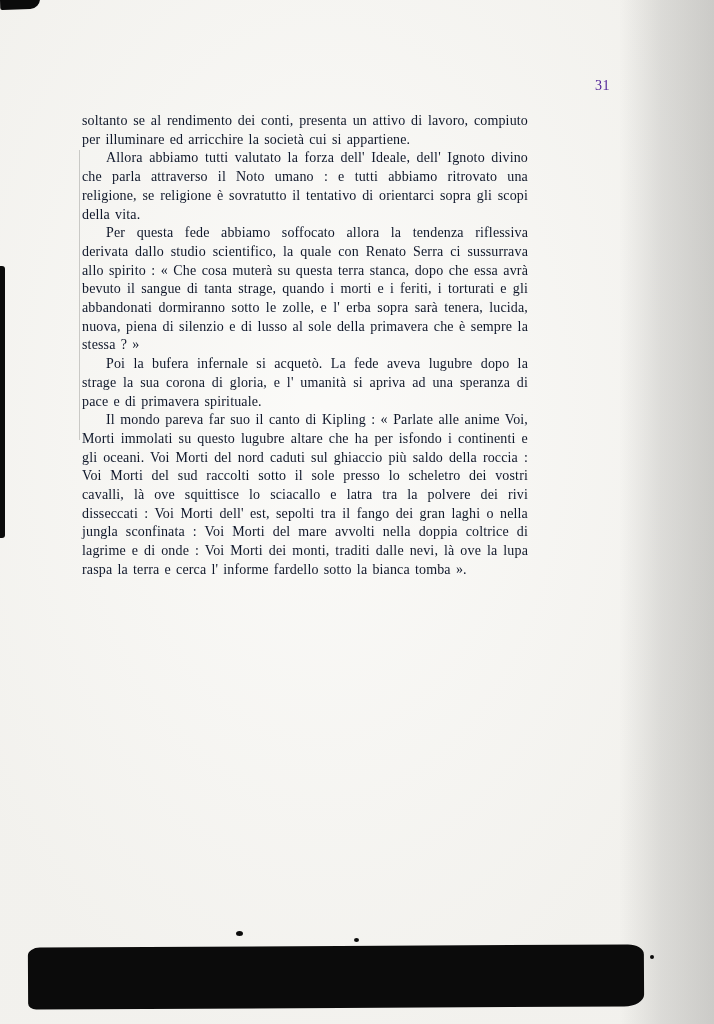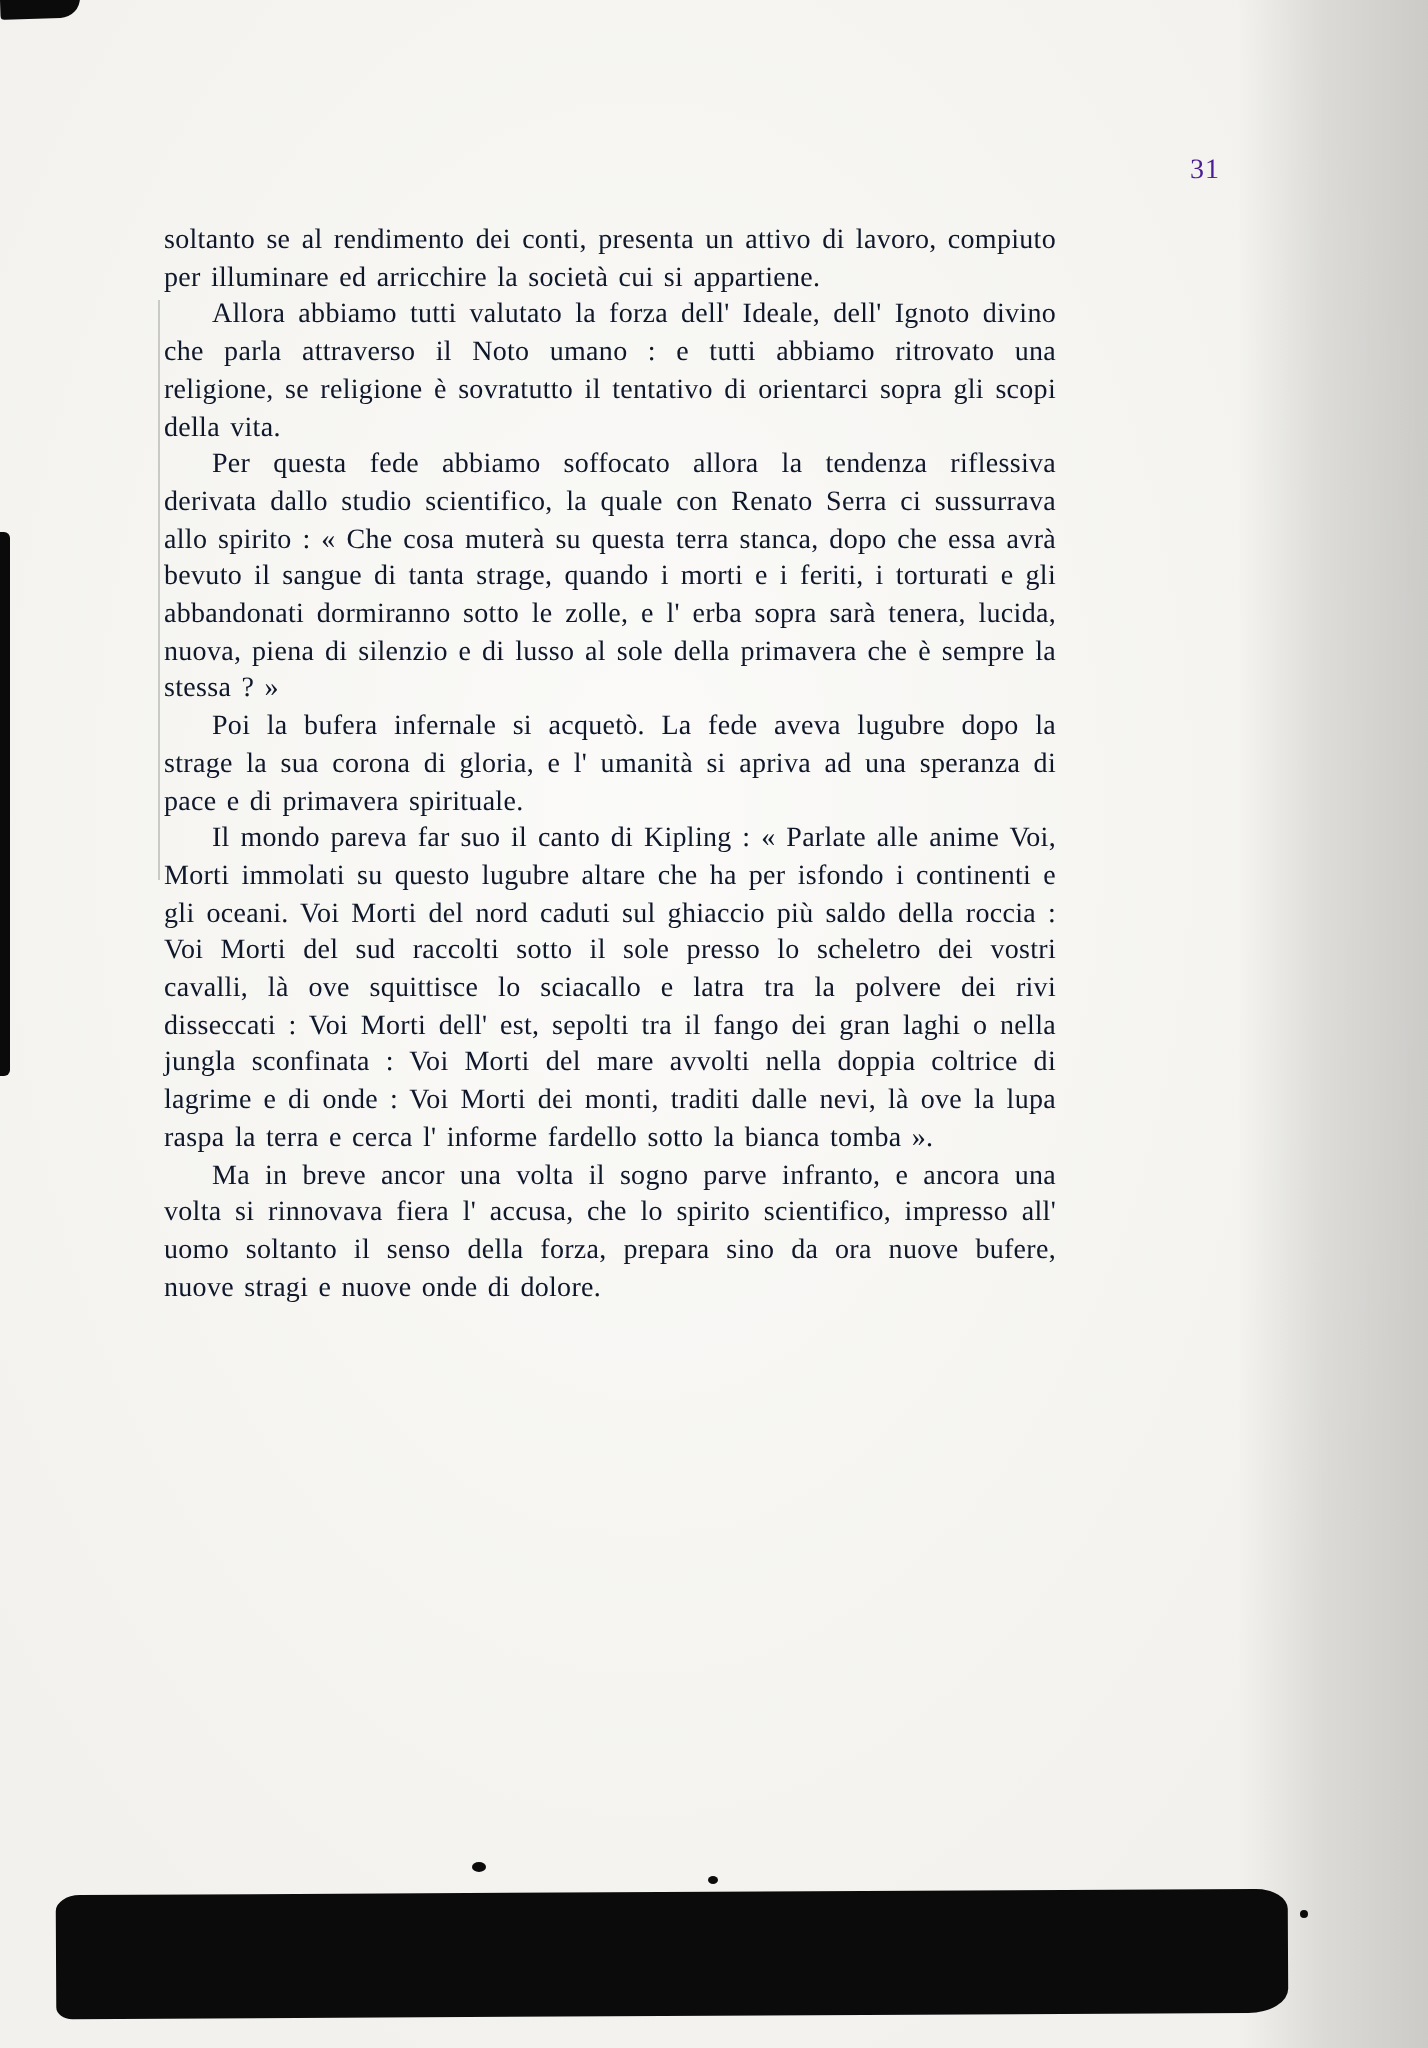--- a/index.html
+++ b/index.html
@@ -115,21 +115,20 @@
   <div class="left-margin-crease"></div>
 
   <div class="page-number">31</div>
 
   <div class="text-block">
     <p>soltanto se al rendimento dei conti, presenta un attivo di lavoro, compiuto per illuminare ed arricchire la società cui si appartiene.</p>
     <p class="indent">Allora abbiamo tutti valutato la forza dell' Ideale, dell' Ignoto divino che parla attraverso il Noto umano : e tutti abbiamo ritrovato una religione, se religione è sovratutto il tentativo di orientarci sopra gli scopi della vita.</p>
     <p class="indent">Per questa fede abbiamo soffocato allora la tendenza riflessiva derivata dallo studio scientifico, la quale con Renato Serra ci sussurrava allo spirito : « Che cosa muterà su questa terra stanca, dopo che essa avrà bevuto il sangue di tanta strage, quando i morti e i feriti, i torturati e gli abbandonati dormiranno sotto le zolle, e l' erba sopra sarà tenera, lucida, nuova, piena di silenzio e di lusso al sole della primavera che è sempre la stessa ? »</p>
     <p class="indent">Poi la bufera infernale si acquetò. La fede aveva lugubre dopo la strage la sua corona di gloria, e l' umanità si apriva ad una speranza di pace e di primavera spirituale.</p>
     <p class="indent">Il mondo pareva far suo il canto di Kipling : « Parlate alle anime Voi, Morti immolati su questo lugubre altare che ha per isfondo i continenti e gli oceani. Voi Morti del nord caduti sul ghiaccio più saldo della roccia : Voi Morti del sud raccolti sotto il sole presso lo scheletro dei vostri cavalli, là ove squittisce lo sciacallo e latra tra la polvere dei rivi disseccati : Voi Morti dell' est, sepolti tra il fango dei gran laghi o nella jungla sconfinata : Voi Morti del mare avvolti nella doppia coltrice di lagrime e di onde : Voi Morti dei monti, traditi dalle nevi, là ove la lupa raspa la terra e cerca l' informe fardello sotto la bianca tomba ».</p>
-    <p class="indent">Ma in breve ancor una volta il sogno parve infranto, e ancora una volta si rinnovava fiera l' accusa, che lo spirito scientifico, impresso all' uomo soltanto il senso della forza, prepara sino da ora nuove bufere, nuove stragi e nuove onde di dolore.</p>
   </div>
 
   <div class="artifact speck-1"></div>
   <div class="artifact speck-2"></div>
   <div class="artifact bottom-bar"></div>
   <div class="artifact speck-3"></div>
 
 </div>
 
 </body></html>

